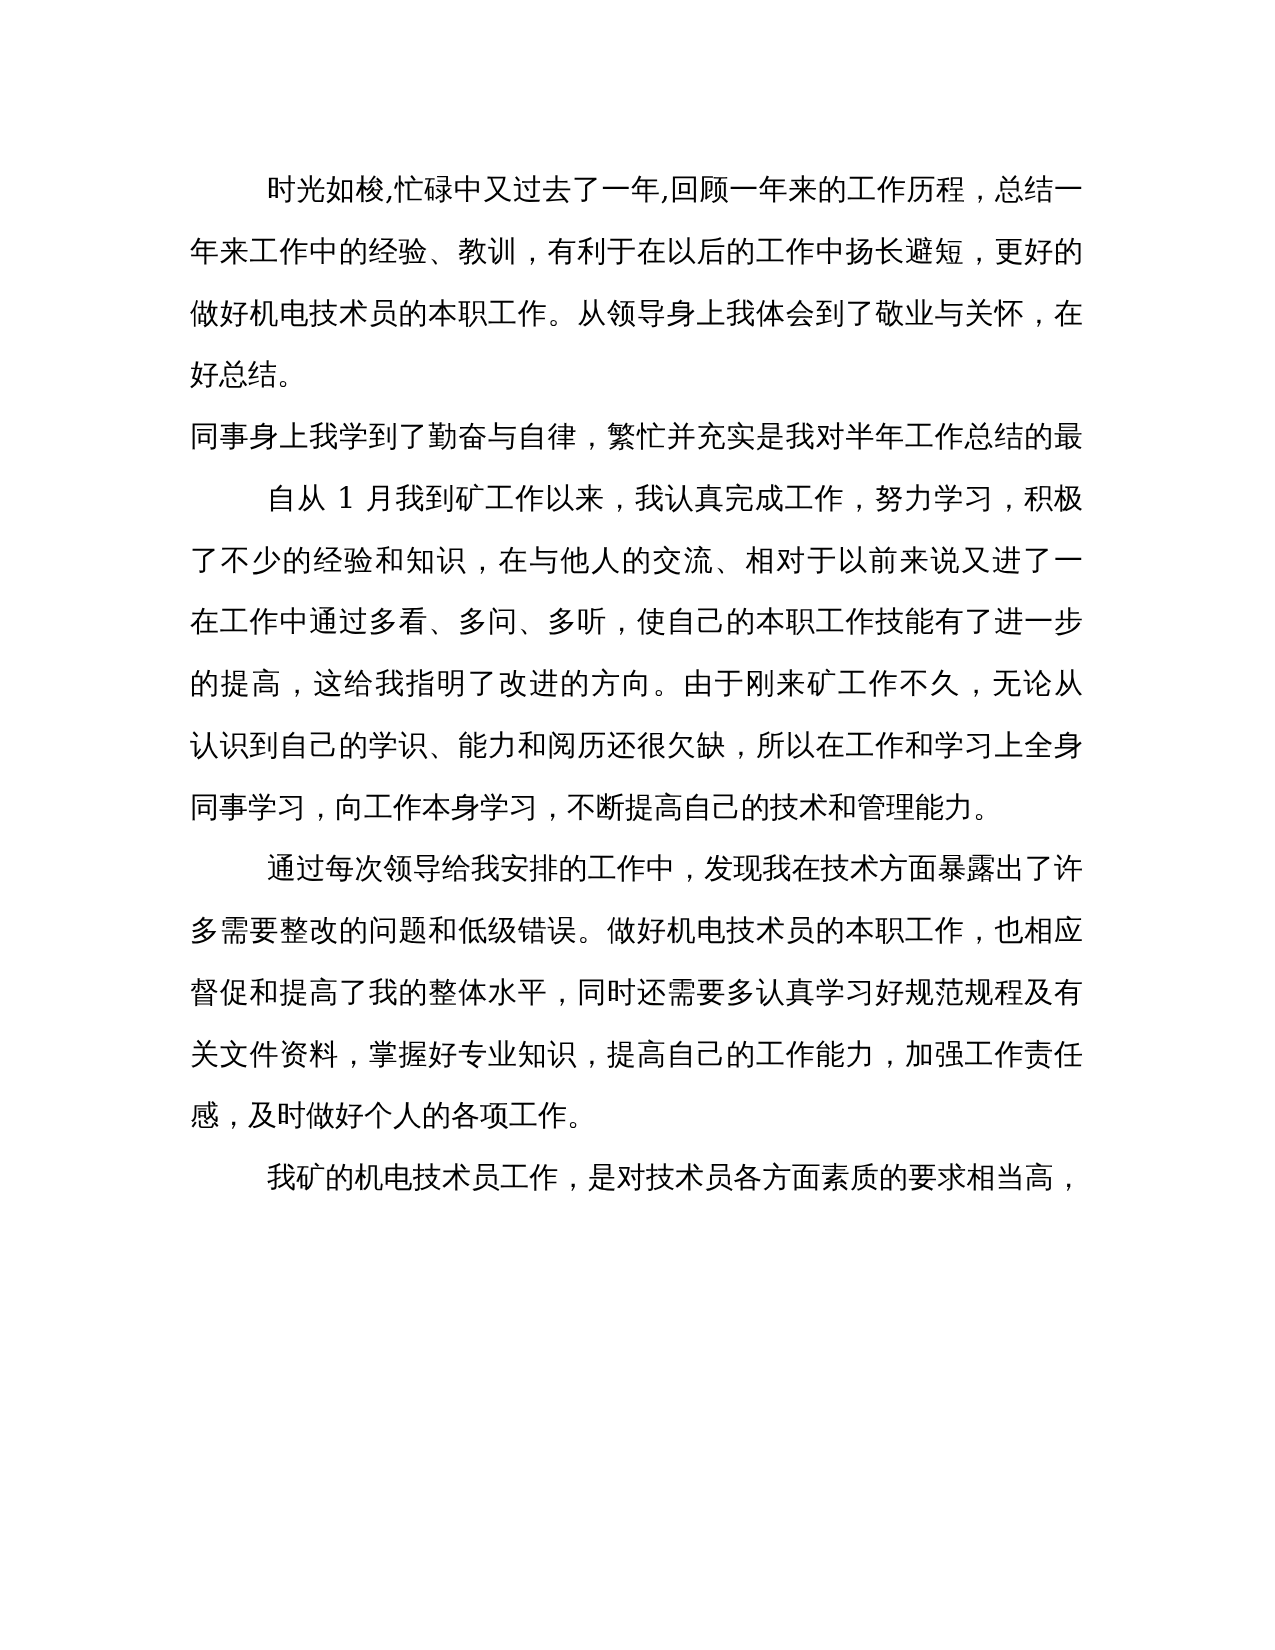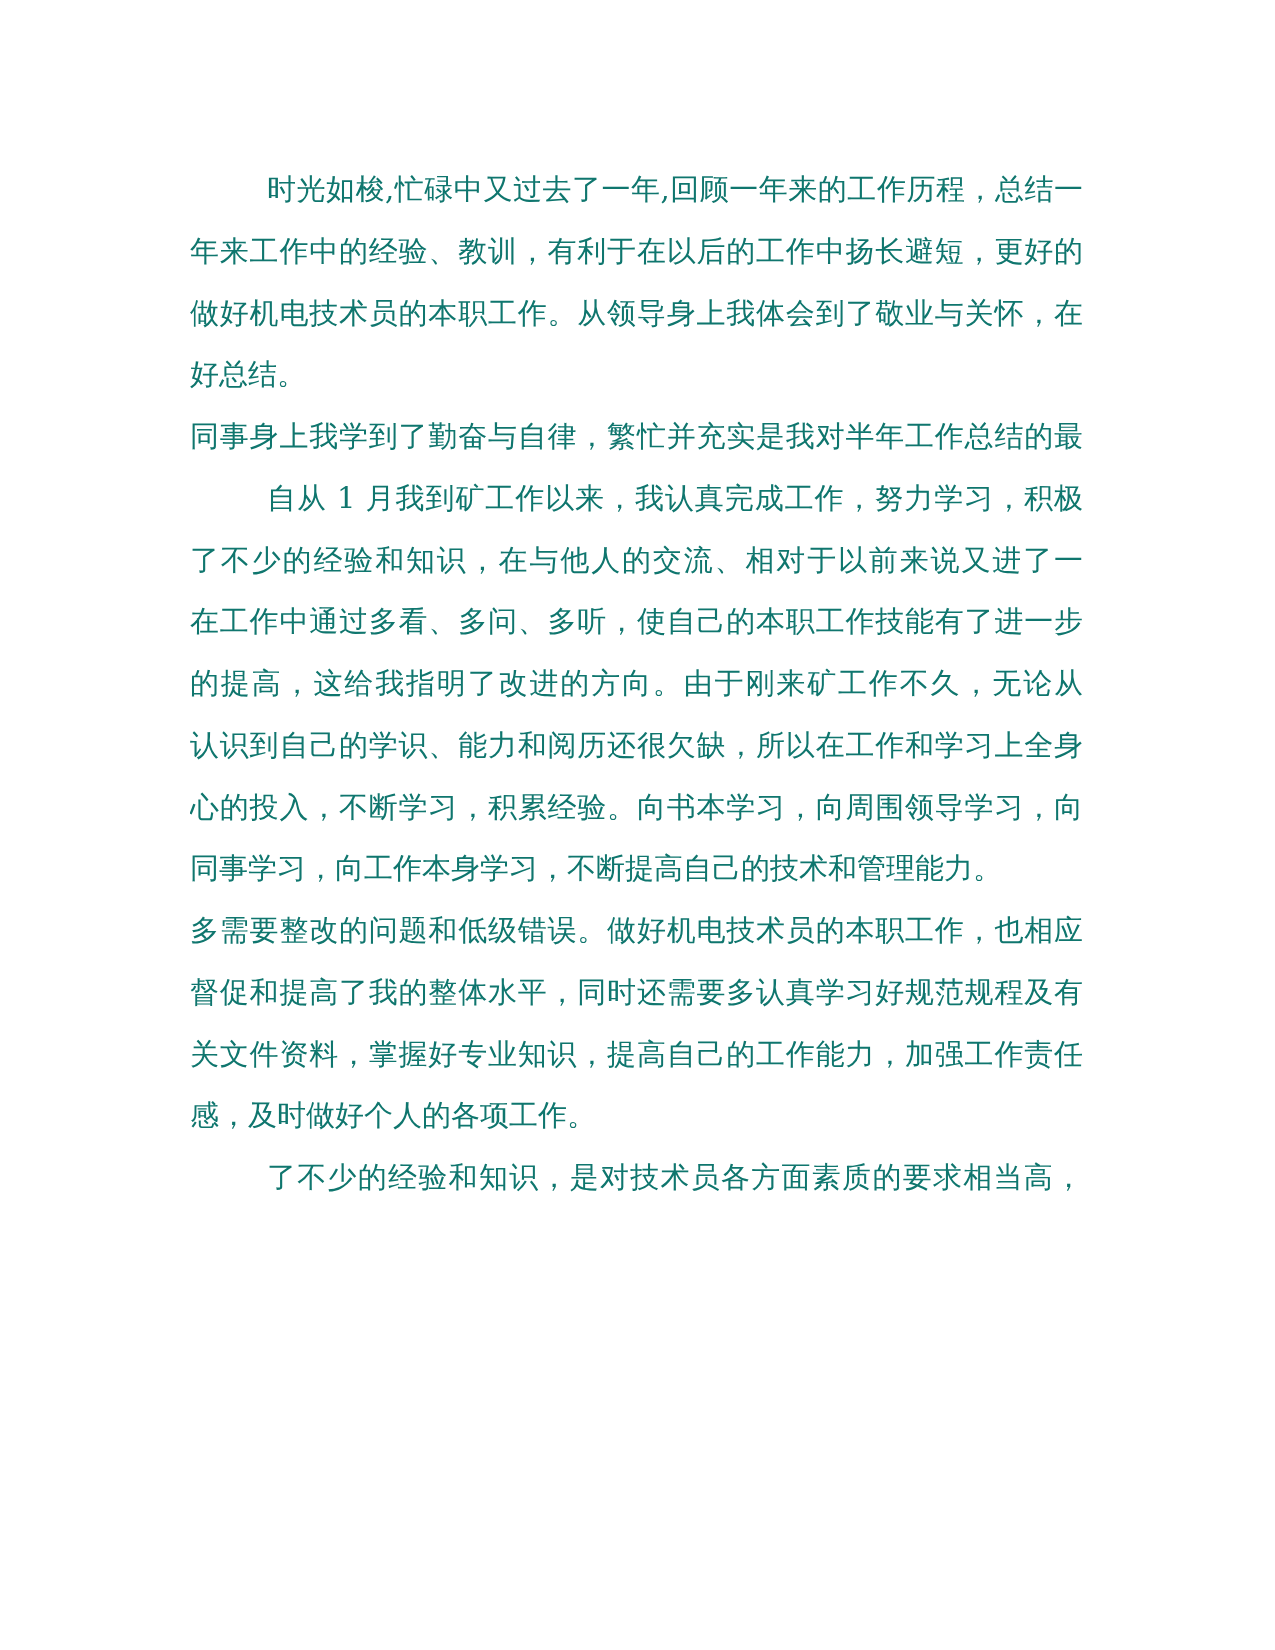--- a/index.html
+++ b/index.html
@@ -15,21 +15,21 @@
     overflow: hidden;
   }
   .text-block {
     position: absolute;
     left: 190px;
     top: 159px;
     width: 893px;
     font-family: "DejaVu Serif", serif;
     font-size: 29px;
     font-weight: 400;
-    color: #0f766e;
+    color: #000000;
   }
   .line {
     height: 61.75px;
     line-height: 61.75px;
     text-align: justify;
     text-align-last: justify;
     overflow: hidden;
     white-space: normal;
   }
   .line.first {
@@ -49,24 +49,24 @@
     <div class="line">年来工作中的经验、教训，有利于在以后的工作中扬长避短，更好的</div>
     <div class="line">做好机电技术员的本职工作。从领导身上我体会到了敬业与关怀，在</div>
     <div class="line end">好总结。</div>
     <div class="line">同事身上我学到了勤奋与自律，繁忙并充实是我对半年工作总结的最</div>
 
     <div class="line first">自从 1 月我到矿工作以来，我认真完成工作，努力学习，积极思</div>
     <div class="line">了不少的经验和知识，在与他人的交流、相对于以前来说又进了一步，</div>
     <div class="line">在工作中通过多看、多问、多听，使自己的本职工作技能有了进一步</div>
     <div class="line">的提高，这给我指明了改进的方向。由于刚来矿工作不久，无论从</div>
     <div class="line">认识到自己的学识、能力和阅历还很欠缺，所以在工作和学习上全身</div>
-    <div class="line">心的投入，不断学习，积累经验。向书本学习，向周围领导学习，向</div>
     <div class="line end">同事学习，向工作本身学习，不断提高自己的技术和管理能力。</div>
 
+    <div class="line first">通过每次领导给我安排的工作中，发现我在技术方面暴露出了许</div>
     <div class="line">多需要整改的问题和低级错误。做好机电技术员的本职工作，也相应的</div>
     <div class="line">督促和提高了我的整体水平，同时还需要多认真学习好规范规程及有</div>
     <div class="line">关文件资料，掌握好专业知识，提高自己的工作能力，加强工作责任</div>
     <div class="line end">感，及时做好个人的各项工作。</div>
 
-    <div class="line first">了不少的经验和知识，是对技术员各方面素质的要求相当高，</div>
+    <div class="line first">我矿的机电技术员工作，是对技术员各方面素质的要求相当高，</div>
 
   </div>
 </div>
 
 </body></html>

